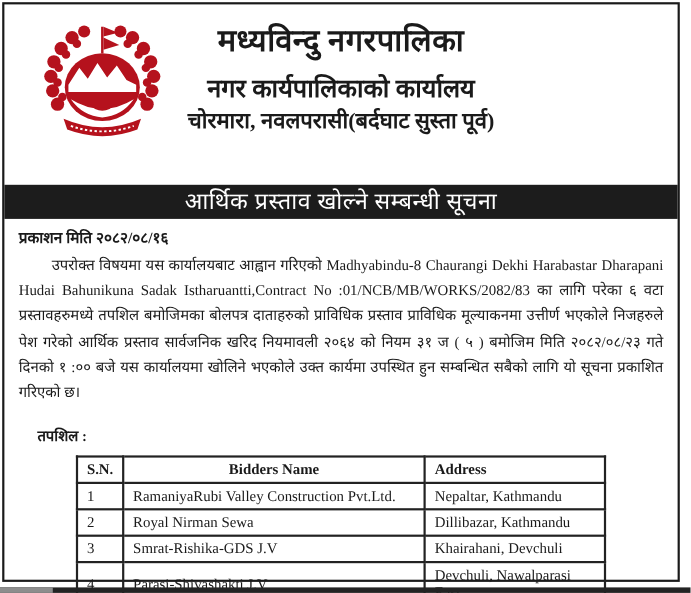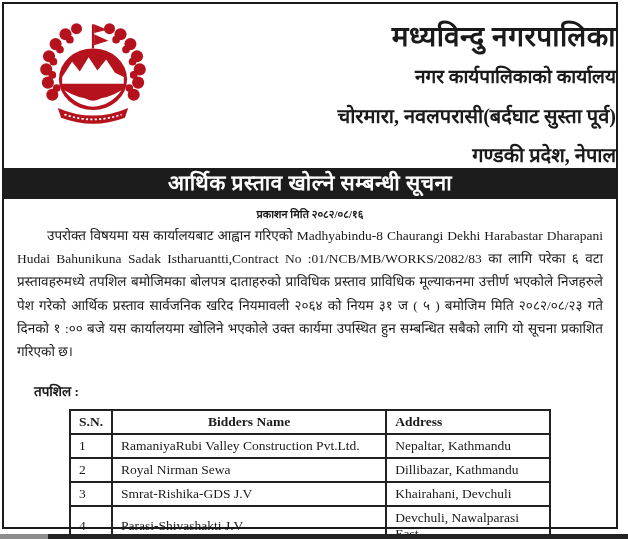--- a/index.html
+++ b/index.html
@@ -6,33 +6,33 @@
   html,body { background:#fff; }
   body { font-family:"Liberation Serif", serif; color:#1a1a1a; }
   .page { position:relative; width:628px; height:539px; background:#fff; overflow:hidden; }
 
   .doc { position:absolute; left:2px; top:2px; width:616px; height:527px;
          border:2px solid #1a1a1a; background:#fff; }
 
   
   .header { position:relative; height:164px; }
   .logo { position:absolute; left:34px; top:18px; width:110px; height:108px; }
-  .titles { text-align:right; padding-top:12px; }
+  .titles { text-align:center; padding-top:12px; }
   .t1 { font-size:28px; font-weight:bold; letter-spacing:0.5px; }
-  .t2 { font-size:19px; font-weight:bold; margin-top:9px; }
-  .t3 { font-size:20px; font-weight:bold; margin-top:13px; }
+  .t2 { font-size:23px; font-weight:bold; margin-top:9px; }
+  .t3 { font-size:20px; font-weight:bold; }
   .t4 { font-size:20px; font-weight:bold; margin-top:12px; }
 
   
   .banner { height:31px; background:#1c1c1c; color:#ffffff; font-size:21px;
-            font-weight:bold; text-align:center; line-height:30px; letter-spacing:0.5px; }
+            font-weight:normal; text-align:center; line-height:30px; letter-spacing:0.5px; }
 
   
   .bodysec { padding:7px 13px 0 13px; }
-  .pubdate { text-align:center; font-weight:bold; font-size:11px; }
+  .pubdate { font-weight:bold; font-size:14px; }
   .para { margin-top:3px; font-size:13.5px; line-height:1.72; text-align:justify;
           text-indent:30px; }
   .tapasil { font-weight:bold; font-size:13.5px; margin:19px 0 0 17px; }
 
   table.bidders { margin:9px auto 0 auto; border-collapse:collapse; width:482px;
                   font-size:13.5px; }
   table.bidders th, table.bidders td { border:2px solid #222; padding:3px 8px; height:20px; }
   table.bidders th { font-weight:bold; }
   .col-sn { width:40px; }
   .col-name { width:277px; }
@@ -96,21 +96,20 @@
           <path d="M40 66 q10 6 20 0 l-4 4 q-6 3 -12 0 z" fill="#b5121d"></path>
 
           <path d="M18 78 q32 14 64 0 l-3 9 q-29 11 -58 0 z" fill="#b5121d"></path>
           <path d="M24 84 q26 9 52 0" stroke="#ffffff" stroke-width="1.6" fill="none" stroke-dasharray="2 2"></path>
         </svg>
       </div>
       <div class="titles">
         <div class="t1">मध्यविन्दु नगरपालिका</div>
         <div class="t2">नगर कार्यपालिकाको कार्यालय</div>
         <div class="t3">चोरमारा, नवलपरासी(बर्दघाट सुस्ता पूर्व)</div>
-        <div class="t4">गण्डकी प्रदेश, नेपाल</div>
       </div>
     </div>
 
     <div class="banner">आर्थिक प्रस्ताव खोल्ने सम्बन्धी सूचना</div>
 
     <div class="bodysec">
       <div class="pubdate">प्रकाशन मिति २०८२/०८/१६</div>
       <p class="para">उपरोक्त विषयमा यस कार्यालयबाट आह्वान गरिएको Madhyabindu-8 Chaurangi Dekhi Harabastar Dharapani Hudai Bahunikuna Sadak Istharuantti,Contract No :01/NCB/MB/WORKS/2082/83 का लागि परेका ६ वटा प्रस्तावहरुमध्ये तपशिल बमोजिमका बोलपत्र दाताहरुको प्राविधिक प्रस्ताव प्राविधिक मूल्याकनमा उत्तीर्ण भएकोले निजहरुले पेश गरेको आर्थिक प्रस्ताव सार्वजनिक खरिद नियमावली २०६४ को नियम ३१ ज ( ५ ) बमोजिम मिति २०८२/०८/२३ गते दिनको १ :०० बजे यस कार्यालयमा खोलिने भएकोले उक्त कार्यमा उपस्थित हुन सम्बन्धित सबैको लागि यो सूचना प्रकाशित गरिएको छ।</p>
       <div class="tapasil">तपशिल :</div>
 

